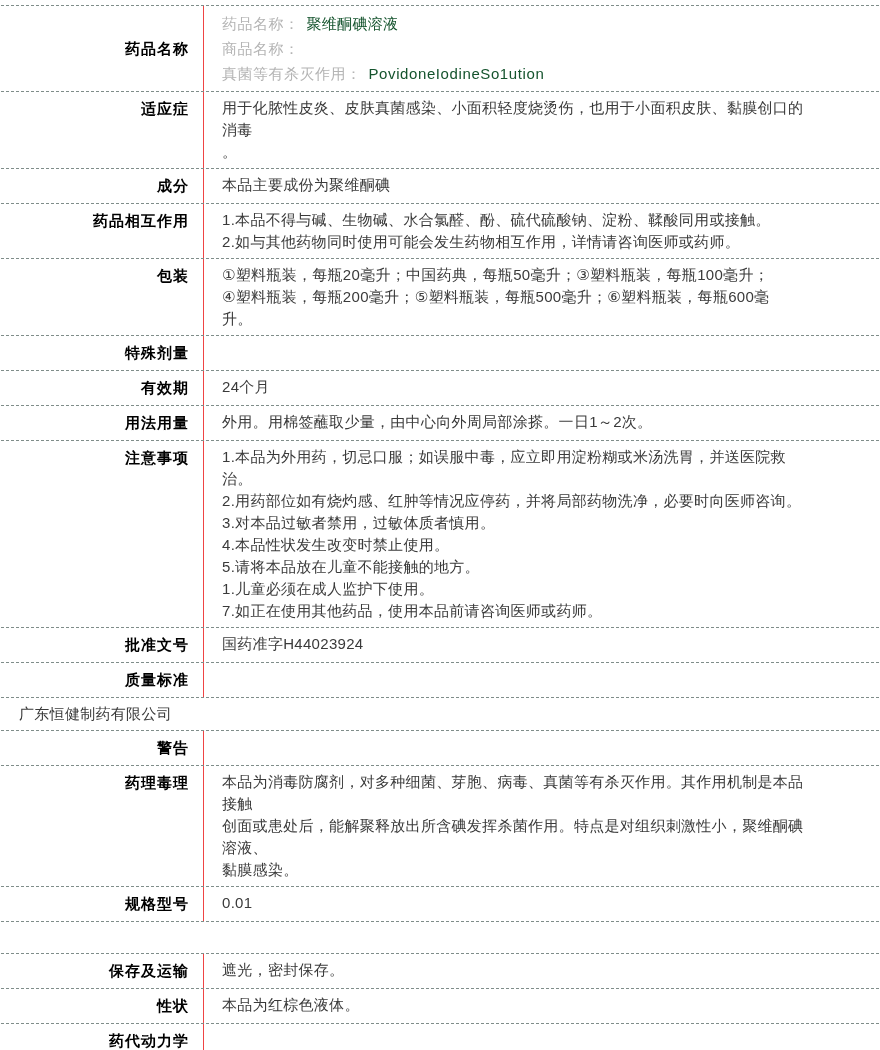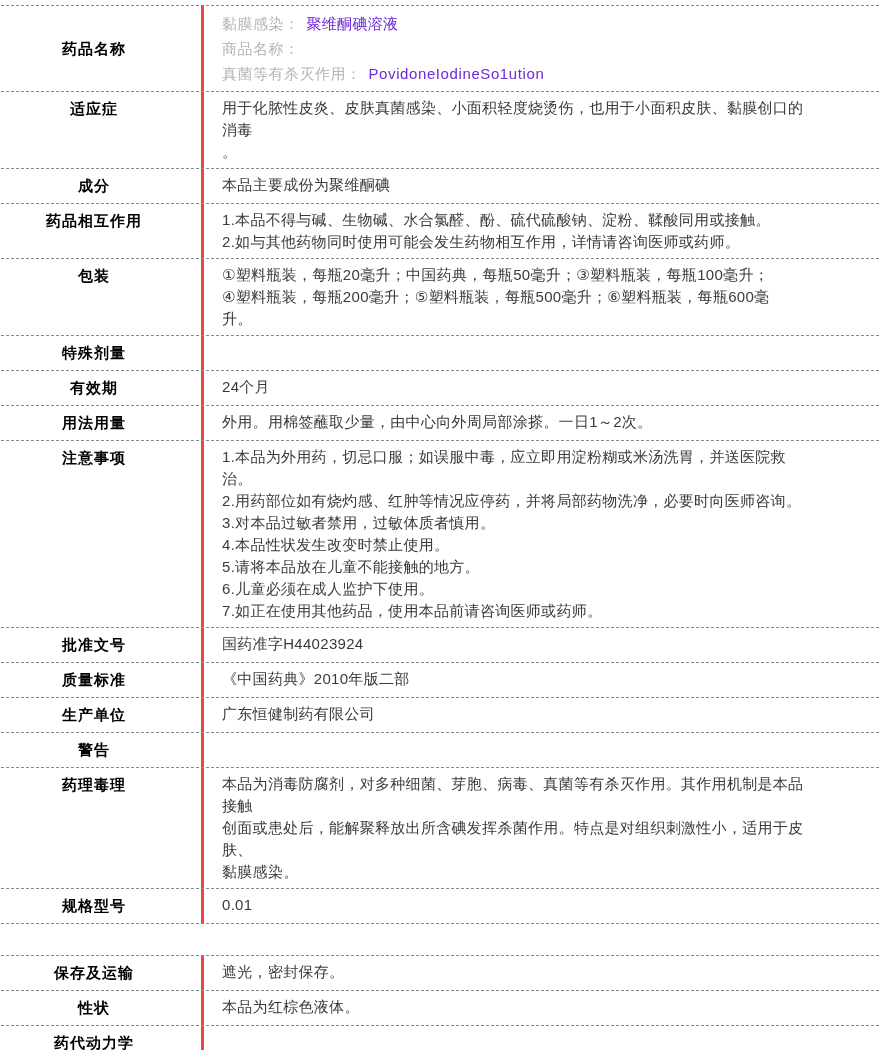--- a/index.html
+++ b/index.html
@@ -18,23 +18,23 @@
   .row {
     display: flex;
     border-bottom: 1px dashed #7f8d8a;
     min-height: 32px;
     box-sizing: border-box;
   }
   .label-cell {
     flex: 0 0 203px;
     width: 203px;
     box-sizing: border-box;
-    border-right: 3px solid #ef4444;
+    border-right: 1px solid #ef4444;
     display: flex;
-    justify-content: center;
+    justify-content: flex-end;
     align-items: flex-start;
     padding: 6px 14px 6px 0;
     text-align: right;
   }
   .row.middle .label-cell {
     align-items: center;
   }
   .label-text {
     font-size: 15px;
     font-weight: bold;
@@ -58,36 +58,36 @@
     line-height: 25px;
     min-height: 25px;
     white-space: nowrap;
   }
   .field-name {
     color: #b4b4b4;
     margin-right: 7px;
     letter-spacing: 0.5px;
   }
   .field-value {
-    color: #6d28d9;
+    color: #14532d;
   }
   .field-value.latin {
     letter-spacing: 0.6px;
   }
 </style>
 </head>
 <body>
 
 <div class="drug-table" id="drug-table">
   <div class="row middle">
     <div class="label-cell">
       <span class="label-text">药品名称</span>
     </div>
     <div class="content-cell">
-        <div class="content-line field-line"><span class="field-name">黏膜感染：</span><span class="field-value">聚维酮碘溶液</span></div>
+        <div class="content-line field-line"><span class="field-name">药品名称：</span><span class="field-value">聚维酮碘溶液</span></div>
         <div class="content-line field-line"><span class="field-name">商品名称：</span><span class="field-value"></span></div>
         <div class="content-line field-line"><span class="field-name">真菌等有杀灭作用：</span><span class="field-value latin">PovidoneIodineSo1ution</span></div>
       </div>
   </div>
 
   <div class="row">
     <div class="label-cell">
       <span class="label-text">适应症</span>
     </div>
     <div class="content-cell">
@@ -154,66 +154,60 @@
   <div class="row">
     <div class="label-cell">
       <span class="label-text">注意事项</span>
     </div>
     <div class="content-cell">
         <div class="content-line">1.本品为外用药，切忌口服；如误服中毒，应立即用淀粉糊或米汤洗胃，并送医院救治。</div>
         <div class="content-line">2.用药部位如有烧灼感、红肿等情况应停药，并将局部药物洗净，必要时向医师咨询。</div>
         <div class="content-line">3.对本品过敏者禁用，过敏体质者慎用。</div>
         <div class="content-line">4.本品性状发生改变时禁止使用。</div>
         <div class="content-line">5.请将本品放在儿童不能接触的地方。</div>
-        <div class="content-line">6.儿童必须在成人监护下使用。</div>
+        <div class="content-line">1.儿童必须在成人监护下使用。</div>
         <div class="content-line">7.如正在使用其他药品，使用本品前请咨询医师或药师。</div>
       </div>
   </div>
 
   <div class="row">
     <div class="label-cell">
       <span class="label-text">批准文号</span>
     </div>
     <div class="content-cell">
         <div class="content-line">国药准字H44023924</div>
       </div>
   </div>
 
   <div class="row">
     <div class="label-cell">
       <span class="label-text">质量标准</span>
     </div>
-    <div class="content-cell">
-        <div class="content-line">《中国药典》2010年版二部</div>
-      </div>
-  </div>
-
-  <div class="row">
-    <div class="label-cell">
-      <span class="label-text">生产单位</span>
-    </div>
+  </div>
+
+  <div class="row">
     <div class="content-cell">
         <div class="content-line">广东恒健制药有限公司</div>
       </div>
   </div>
 
   <div class="row">
     <div class="label-cell">
       <span class="label-text">警告</span>
     </div>
     <div class="content-cell"></div>
   </div>
 
   <div class="row">
     <div class="label-cell">
       <span class="label-text">药理毒理</span>
     </div>
     <div class="content-cell">
         <div class="content-line">本品为消毒防腐剂，对多种细菌、芽胞、病毒、真菌等有杀灭作用。其作用机制是本品接触</div>
-        <div class="content-line">创面或患处后，能解聚释放出所含碘发挥杀菌作用。特点是对组织刺激性小，适用于皮肤、</div>
+        <div class="content-line">创面或患处后，能解聚释放出所含碘发挥杀菌作用。特点是对组织刺激性小，聚维酮碘溶液、</div>
         <div class="content-line">黏膜感染。</div>
       </div>
   </div>
 
   <div class="row">
     <div class="label-cell">
       <span class="label-text">规格型号</span>
     </div>
     <div class="content-cell">
         <div class="content-line">0.01</div>

